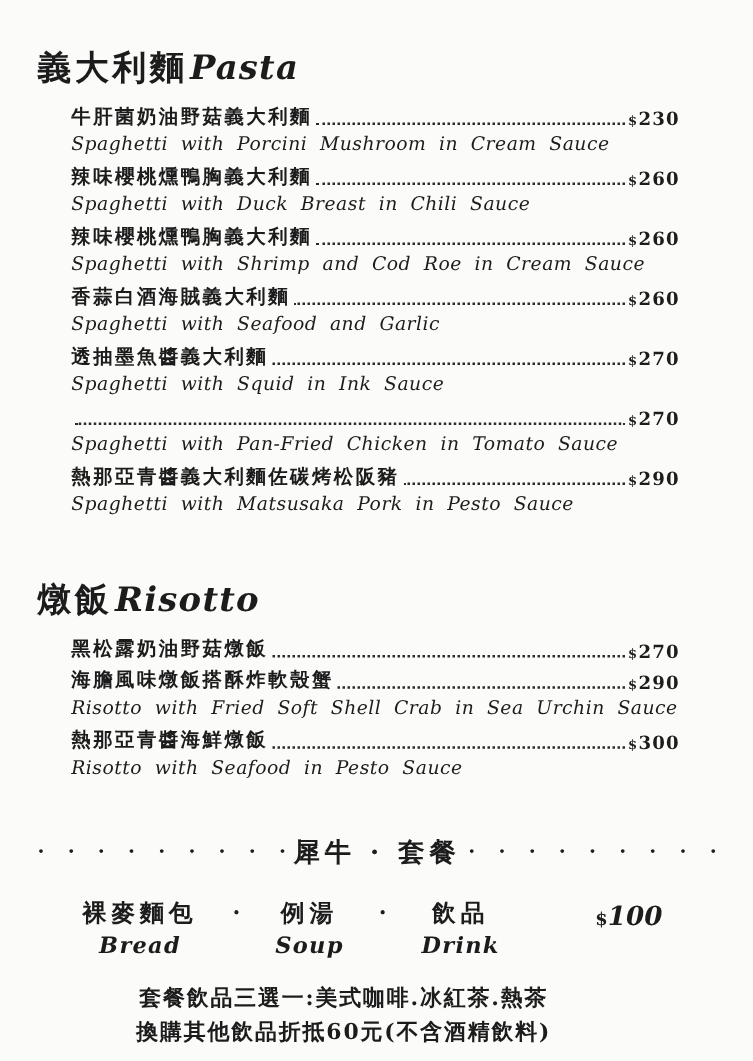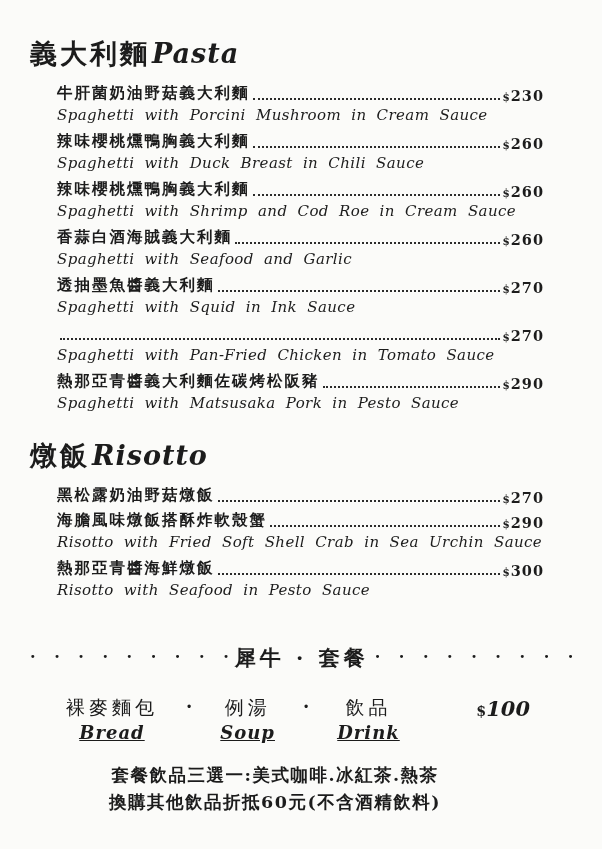--- a/index.html
+++ b/index.html
@@ -58,21 +58,21 @@
   .en-name {
     font-size:15px;
     font-style:italic;
     letter-spacing:0.4px;
     word-spacing:5px;
     height:23px;
     line-height:23px;
     white-space:nowrap;
   }
   .section { margin-bottom:4px; }
-  .section.risotto { margin-top:23px; }
+  .section.risotto { margin-top:47px; }
   
   .divider {
     margin-top:42px;
     display:flex;
     align-items:center;
     justify-content:space-between;
   }
   .dots {
     font-size:16px;
     font-weight:bold;
@@ -93,33 +93,32 @@
     display:flex;
     align-items:flex-start;
   }
   .combo-col {
     display:flex;
     flex-direction:column;
     align-items:center;
   }
   .combo-zh {
     font-size:19px;
-    font-weight:normal;
+    font-weight:bold;
     letter-spacing:4px;
     line-height:26px;
     white-space:nowrap;
   }
   .combo-en {
     font-size:18px;
     font-style:italic;
     font-weight:bold;
     letter-spacing:1px;
     line-height:26px;
     white-space:nowrap;
-    text-decoration:underline;
   }
   .combo-sep {
     font-size:18px;
     font-weight:bold;
     line-height:26px;
     margin:0 28px;
   }
   .combo-price {
     display:inline-block;
     margin-left:auto;

